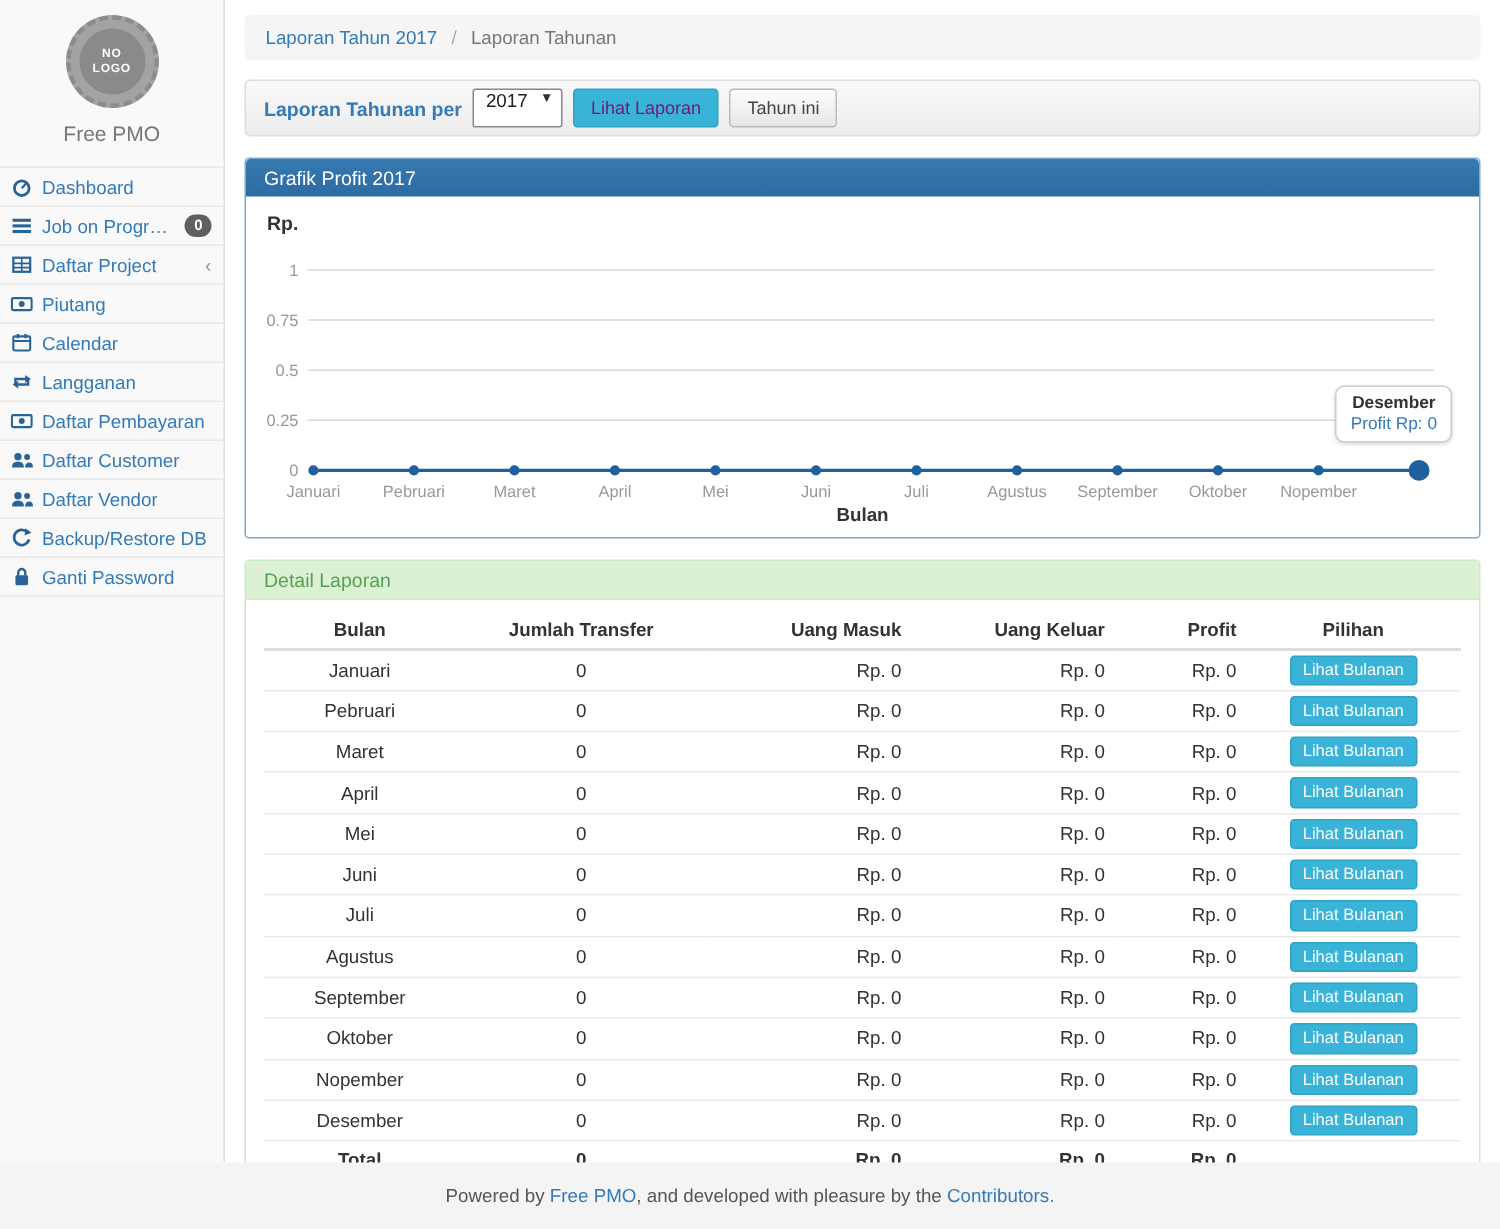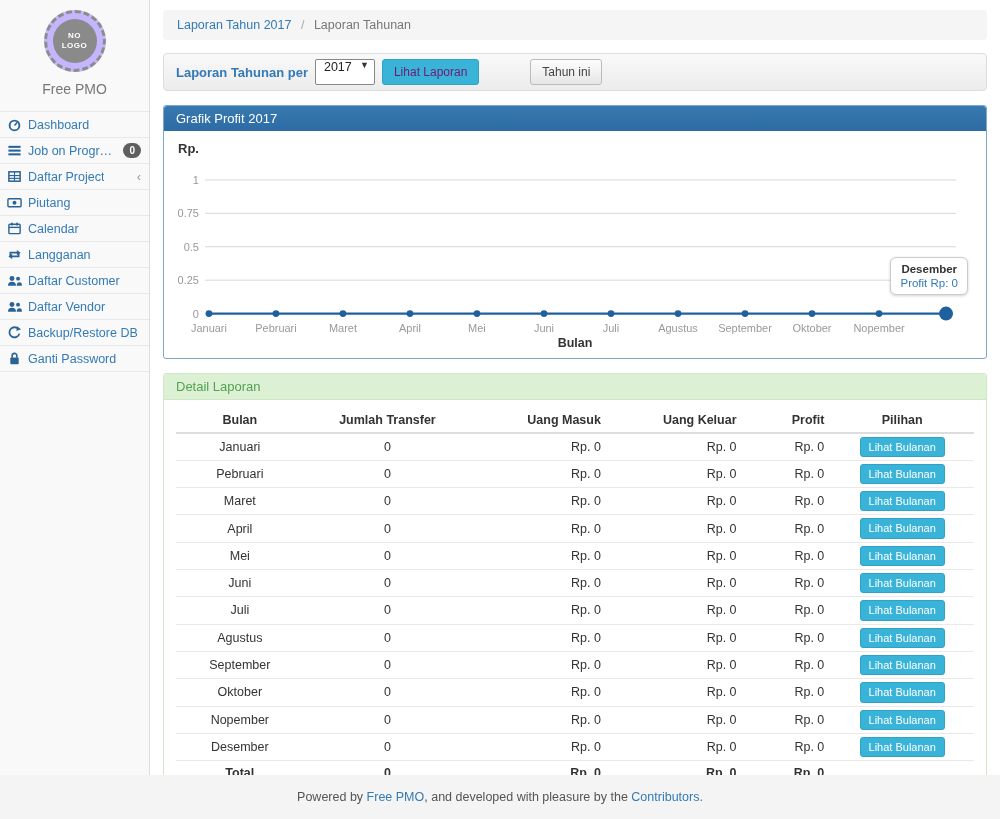--- a/index.html
+++ b/index.html
@@ -9,21 +9,21 @@
   }
   *{box-sizing:border-box;margin:0;padding:0;}
   body{font-family:"Liberation Sans","DejaVu Sans",sans-serif;background:#e9e9e9;}
   .page{width:1000px;height:819px;display:flex;flex-direction:column;background:#fff;overflow:hidden;}
   .main-wrap{flex:1;display:flex;min-height:0;}
 
   
   .sidebar{width:150px;background:#f9f9f9;border-right:1px solid #ddd;flex:none;}
   .logo-block{padding:10px 0 8px;text-align:center;}
   .logo-outer{width:62px;height:62px;margin:0 auto;border-radius:50%;border:3px dashed #8c8c8c;
-    display:flex;align-items:center;justify-content:center;background:#c4b5fd;}
+    display:flex;align-items:center;justify-content:center;background:#a3a3a3;}
   .logo-inner{width:44px;height:44px;border-radius:50%;background:#8a8a8a;color:#fff;
     font-size:8px;font-weight:bold;letter-spacing:.5px;display:flex;align-items:center;justify-content:center;
     text-align:center;line-height:1.2;width:44px;word-spacing:44px;}
   .brand{margin-top:9px;color:#777;font-size:14px;}
   .menu{margin-top:6px;border-top:1px solid #e8e8e8;}
   .menu-item{display:flex;align-items:center;gap:6px;padding:5px 8px 5px 7px;border-bottom:1px solid #e8e8e8;
     color:var(--blue);font-size:12.5px;cursor:pointer;white-space:nowrap;}
   .menu-item .mi-icon{width:15px;height:15px;flex:none;display:inline-flex;}
   .menu-item .mi-icon svg{width:15px;height:15px;}
   .mi-label{overflow:hidden;text-overflow:ellipsis;}
@@ -39,21 +39,21 @@
   .breadcrumb .current{color:#777;}
 
   .filter-bar{background:linear-gradient(#f9f9f9,#ececec);border:1px solid #ddd;border-radius:4px;
     padding:5px 12px;display:flex;align-items:center;gap:7px;margin-bottom:14px;height:38px;}
   .filter-label{color:var(--blue);font-weight:bold;font-size:13px;}
   .select{background:#fff;border:1px solid #888;border-radius:2px;height:26px;min-width:60px;
     display:inline-flex;justify-content:space-between;padding:0 5px 0 8px;font-size:12.5px;color:#222;cursor:pointer;}
   .select .caret{font-size:9px;color:#333;margin-left:6px;}
   .btn{font-size:12px;border-radius:3px;padding:5px 11px;cursor:pointer;line-height:1.2;}
   .btn-cyan{background:var(--cyan);border:1px solid var(--cyan-border);color:#701a75;}
-  .btn-default{background:linear-gradient(#fdfdfd,#e6e6e6);border:1px solid #bbb;color:#444;margin-left:44px;}
+  .btn-default{background:linear-gradient(#fdfdfd,#e6e6e6);border:1px solid #bbb;color:#444;}
 
   .panel{border-radius:3px;margin-bottom:14px;background:#fff;}
   .panel-heading{padding:5px 12px;font-size:13px;border-radius:3px 3px 0 0;}
   .panel-chart{border:1px solid #7fa8cd;}
   .panel-heading.blue{background:linear-gradient(var(--hdr-blue-1),var(--hdr-blue-2));color:#fff;}
   .panel-green{border:1px solid var(--green-border);}
   .panel-heading.green{background:var(--green-bg);color:var(--green-text);border-bottom:1px solid var(--green-border);}
 
   
   .chart-body{position:relative;padding:8px 12px 4px;}
@@ -151,20 +151,29 @@
           <div class="menu-item">
             <span class="mi-icon">
               <svg viewBox="0 0 16 16" xmlns="http://www.w3.org/2000/svg">
                 <path d="M3.5 10.5 V6 h7.5" fill="none" stroke="#2a6496" stroke-width="1.7"></path>
                 <path d="M10.5 3.2 L14.5 6 L10.5 8.8 z" fill="#2a6496"></path>
                 <path d="M12.5 5.5 V10 H5" fill="none" stroke="#2a6496" stroke-width="1.7"></path>
                 <path d="M5.5 7.2 L1.5 10 L5.5 12.8 z" fill="#2a6496"></path>
               </svg>
             </span>
             <span class="mi-label">Langganan</span>
+          </div>
+          <div class="menu-item">
+            <span class="mi-icon">
+              <svg viewBox="0 0 16 16" xmlns="http://www.w3.org/2000/svg">
+                <rect x="1" y="4" width="14" height="8.5" rx="1" fill="none" stroke="#2a6496" stroke-width="1.5"></rect>
+                <circle cx="8" cy="8.2" r="2.1" fill="#2a6496"></circle>
+              </svg>
+            </span>
+            <span class="mi-label">Daftar Pembayaran</span>
           </div>
           <div class="menu-item">
             <span class="mi-icon">
               <svg viewBox="0 0 16 16" xmlns="http://www.w3.org/2000/svg">
                 <circle cx="5.3" cy="5.8" r="2.6" fill="#2a6496"></circle>
                 <path d="M1 13.5 q0-4.3 4.3-4.3 t4.3 4.3 z" fill="#2a6496"></path>
                 <circle cx="11.8" cy="6" r="2.1" fill="#2a6496"></circle>
                 <path d="M10.3 13.5 q0.2-3.6 3-3.6 t2.6 3.6 z" fill="#2a6496"></path>
               </svg>
             </span>

